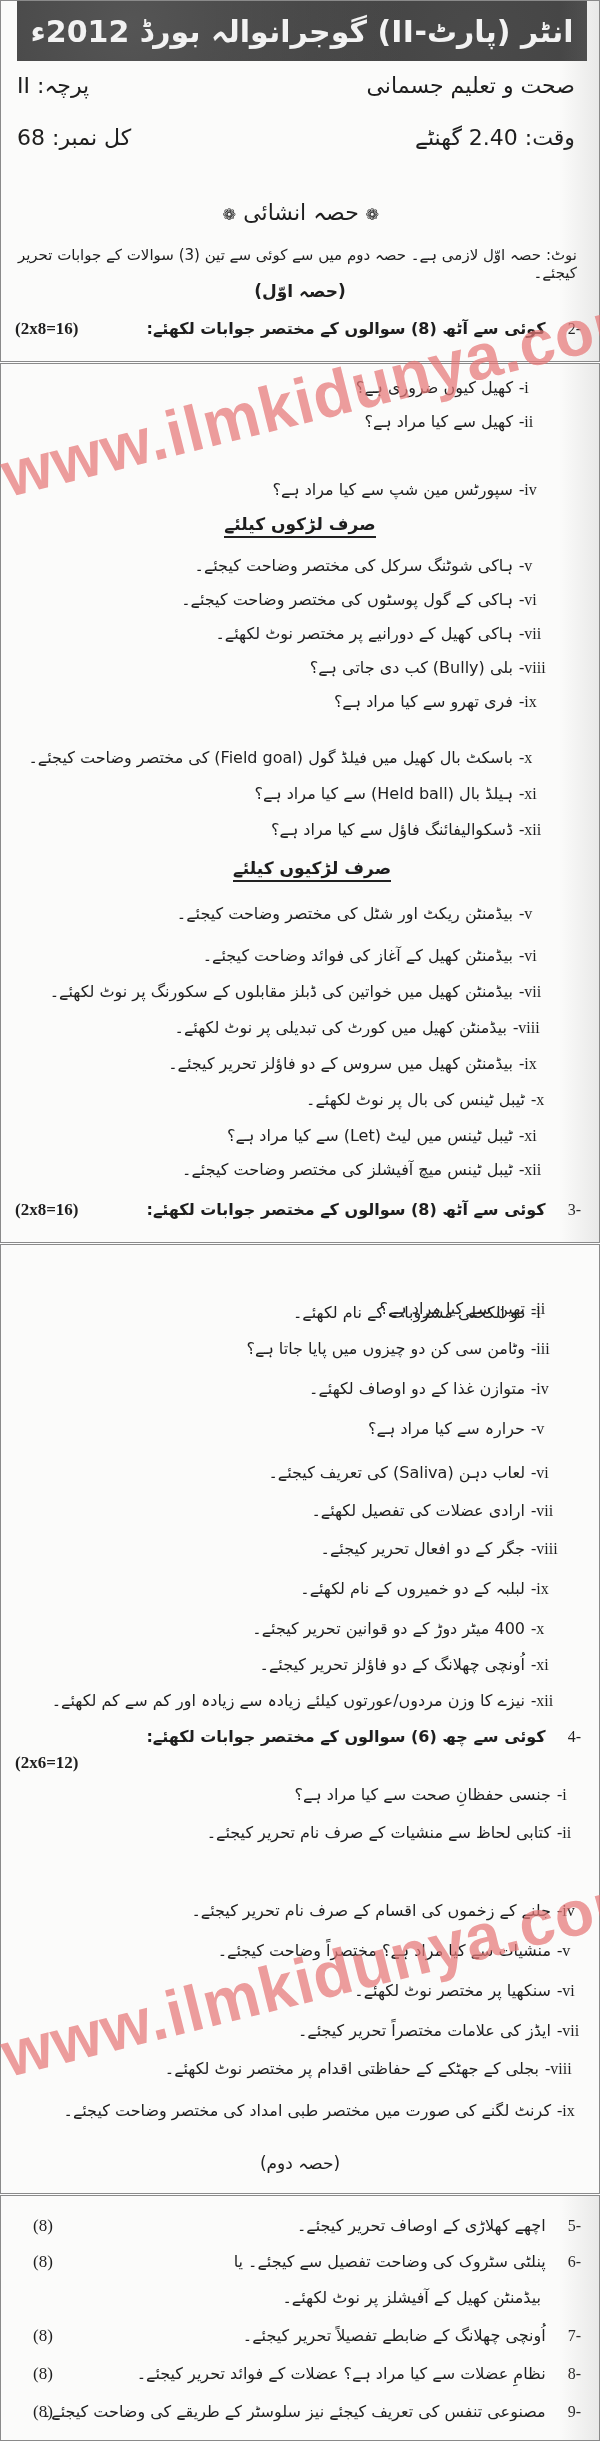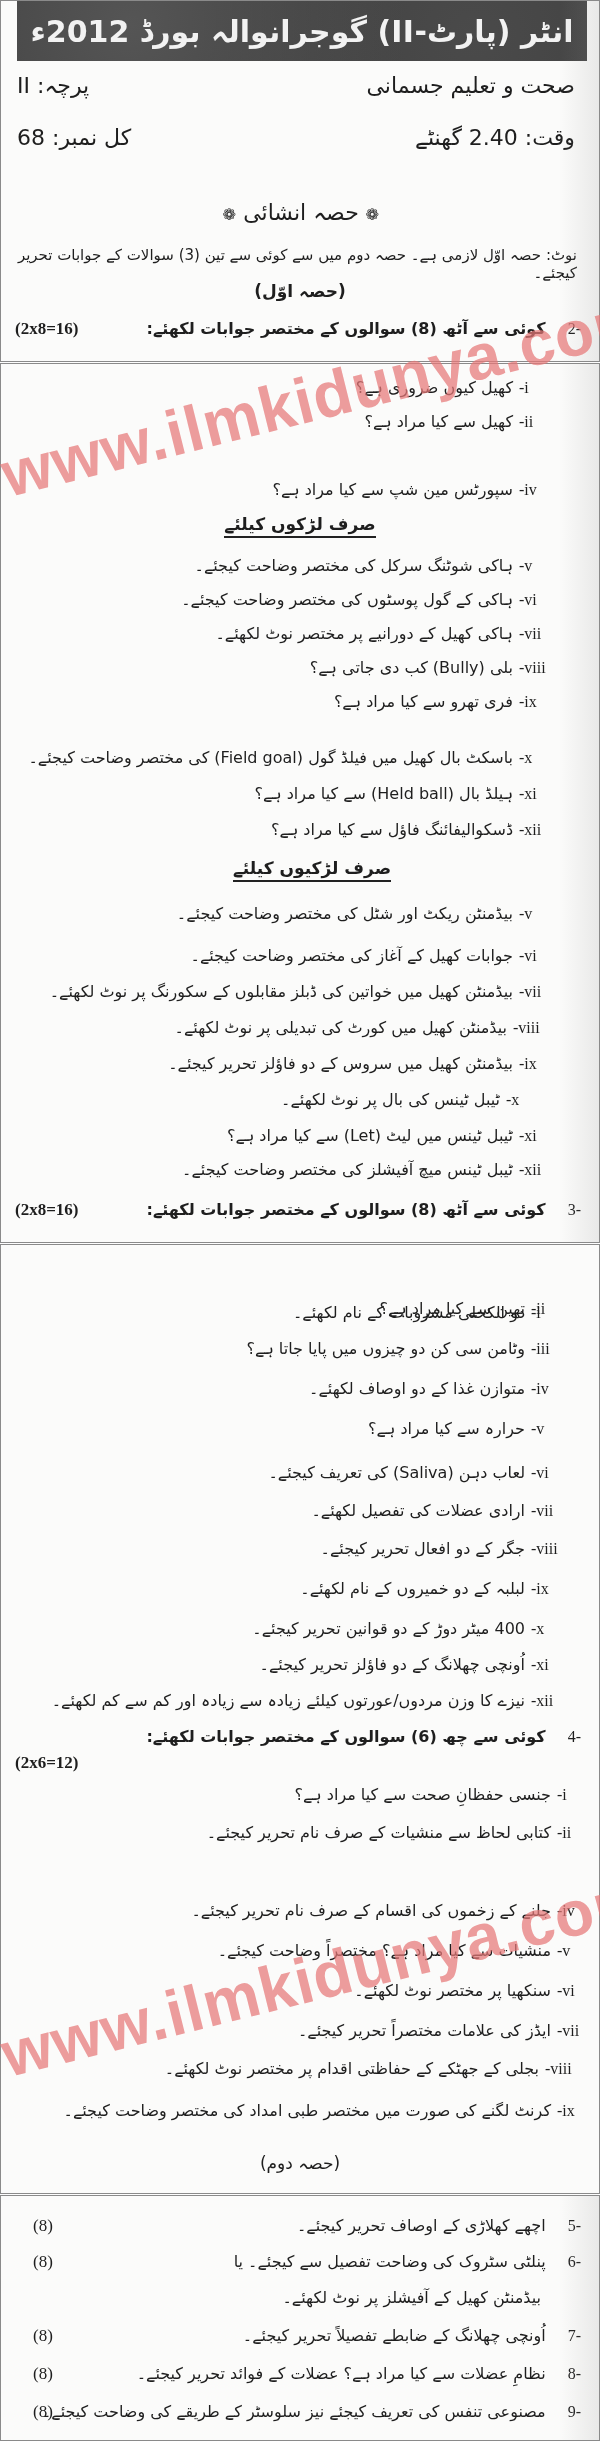--- a/index.html
+++ b/index.html
@@ -89,25 +89,25 @@
   <div class="item" style="top:260px; right:40px;"><span class="num">-vii</span><span class="txt">ہاکی کھیل کے دورانیے پر مختصر نوٹ لکھئے۔</span></div>
   <div class="item" style="top:294px; right:40px;"><span class="num">-viii</span><span class="txt">بلی (Bully) کب دی جاتی ہے؟</span></div>
   <div class="item" style="top:328px; right:40px;"><span class="num">-ix</span><span class="txt">فری تھرو سے کیا مراد ہے؟</span></div>
   <div class="item" style="top:384px; right:40px;"><span class="num">-x</span><span class="txt">باسکٹ بال کھیل میں فیلڈ گول (Field goal) کی مختصر وضاحت کیجئے۔</span></div>
   <div class="item" style="top:420px; right:40px;"><span class="num">-xi</span><span class="txt">ہیلڈ بال (Held ball) سے کیا مراد ہے؟</span></div>
   <div class="item" style="top:456px; right:40px;"><span class="num">-xii</span><span class="txt">ڈسکوالیفائنگ فاؤل سے کیا مراد ہے؟</span></div>
 
   <div class="subhead" style="top:494px;margin-left:12px;"><span>صرف لڑکیوں کیلئے</span></div>
 
   <div class="item" style="top:540px; right:40px;"><span class="num">-v</span><span class="txt">بیڈمنٹن ریکٹ اور شٹل کی مختصر وضاحت کیجئے۔</span></div>
-  <div class="item" style="top:582px; right:40px;"><span class="num">-vi</span><span class="txt">جوابات کھیل کے آغاز کی مختصر وضاحت کیجئے۔</span></div>
+  <div class="item" style="top:582px; right:40px;"><span class="num">-vi</span><span class="txt">بیڈمنٹن کھیل کے آغاز کی فوائد وضاحت کیجئے۔</span></div>
   <div class="item" style="top:618px; right:40px;"><span class="num">-vii</span><span class="txt">بیڈمنٹن کھیل میں خواتین کی ڈبلز مقابلوں کے سکورنگ پر نوٹ لکھئے۔</span></div>
   <div class="item" style="top:654px; right:46px;"><span class="num">-viii</span><span class="txt">بیڈمنٹن کھیل میں کورٹ کی تبدیلی پر نوٹ لکھئے۔</span></div>
   <div class="item" style="top:690px; right:40px;"><span class="num">-ix</span><span class="txt">بیڈمنٹن کھیل میں سروس کے دو فاؤلز تحریر کیجئے۔</span></div>
-  <div class="item" style="top:726px; right:53px;"><span class="num">-x</span><span class="txt">ٹیبل ٹینس کی بال پر نوٹ لکھئے۔</span></div>
+  <div class="item" style="top:726px; right:28px;"><span class="num">-x</span><span class="txt">ٹیبل ٹینس کی بال پر نوٹ لکھئے۔</span></div>
   <div class="item" style="top:762px; right:40px;"><span class="num">-xi</span><span class="txt">ٹیبل ٹینس میں لیٹ (Let) سے کیا مراد ہے؟</span></div>
   <div class="item" style="top:796px; right:40px;"><span class="num">-xii</span><span class="txt">ٹیبل ٹینس میچ آفیشلز کی مختصر وضاحت کیجئے۔</span></div>
 
   <div class="qhead" style="top:836px;">
     <span class="qtxt"><span class="qnum">-3</span><span>کوئی سے آٹھ (8) سوالوں کے مختصر جوابات لکھئے:</span></span>
     <span class="marks">(2x8=16)</span>
   </div>
   <div class="shade"></div>
 </div>
 

